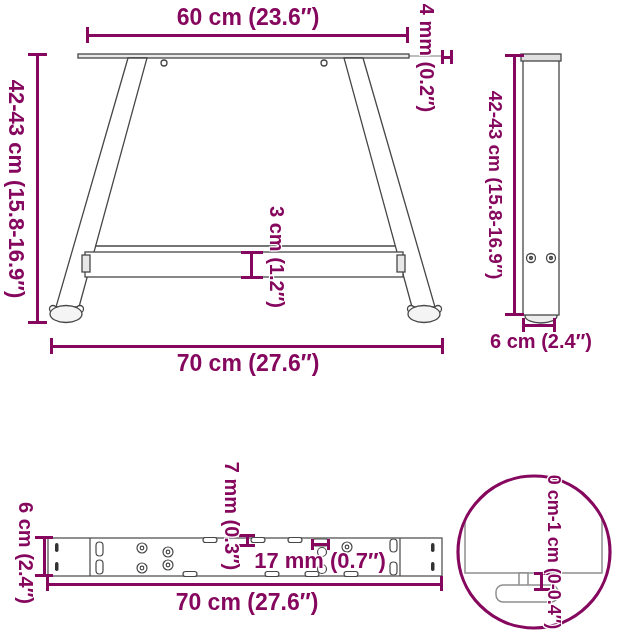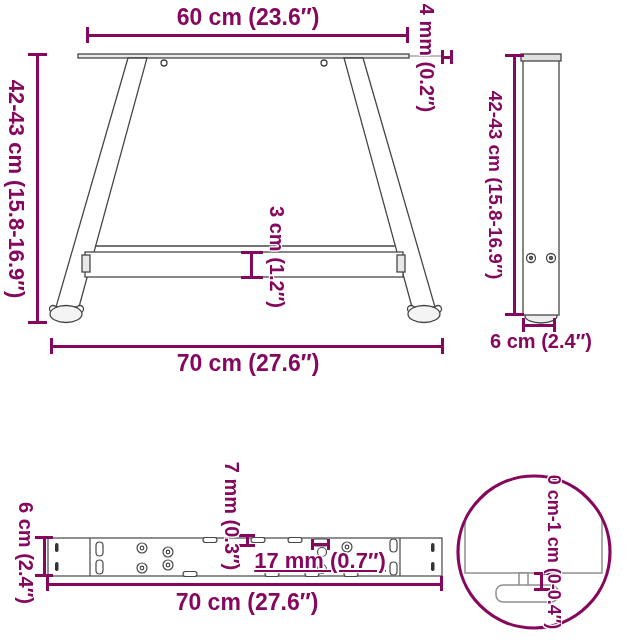--- a/index.html
+++ b/index.html
@@ -147,21 +147,21 @@
   <div class="lbl rot fs20" style="left:26px;top:553px;">6 cm (2.4″)</div>
 
   <div class="dv" style="left:246px;top:536px;height:10px;"></div>
   <div class="dh" style="left:239px;top:534px;width:16px;"></div>
   <div class="dh" style="left:239px;top:544px;width:16px;"></div>
   <div class="lbl rot fs20" style="left:232px;top:516px;">7 mm (0.3″)</div>
 
   <div class="dh" style="left:313px;top:543px;width:16px;"></div>
   <div class="dv" style="left:311px;top:539px;height:11px;"></div>
   <div class="dv" style="left:327px;top:539px;height:11px;"></div>
-  <div class="lbl ctr fs22" style="left:320px;top:550px;text-decoration:underline;">17 mm (0.7″)</div>
+  <div class="lbl ctr fs22" style="left:320px;top:550px;">17 mm (0.7″)</div>
 
   <div class="dh" style="left:48px;top:583px;width:394px;"></div>
   <div class="dv" style="left:46px;top:576px;height:15px;"></div>
   <div class="dv" style="left:440px;top:576px;height:15px;"></div>
   <div class="lbl ctr fs23" style="left:247px;top:591px;">70 cm (27.6″)</div>
 
   <div class="dv" style="left:540px;top:574px;height:16px;"></div>
   <div class="dh" style="left:534px;top:572px;width:16px;"></div>
   <div class="dh" style="left:534px;top:588px;width:16px;"></div>
   <div class="lbl rot fs18" style="left:554px;top:552px;">0 cm-1 cm (0-0.4″)</div>

